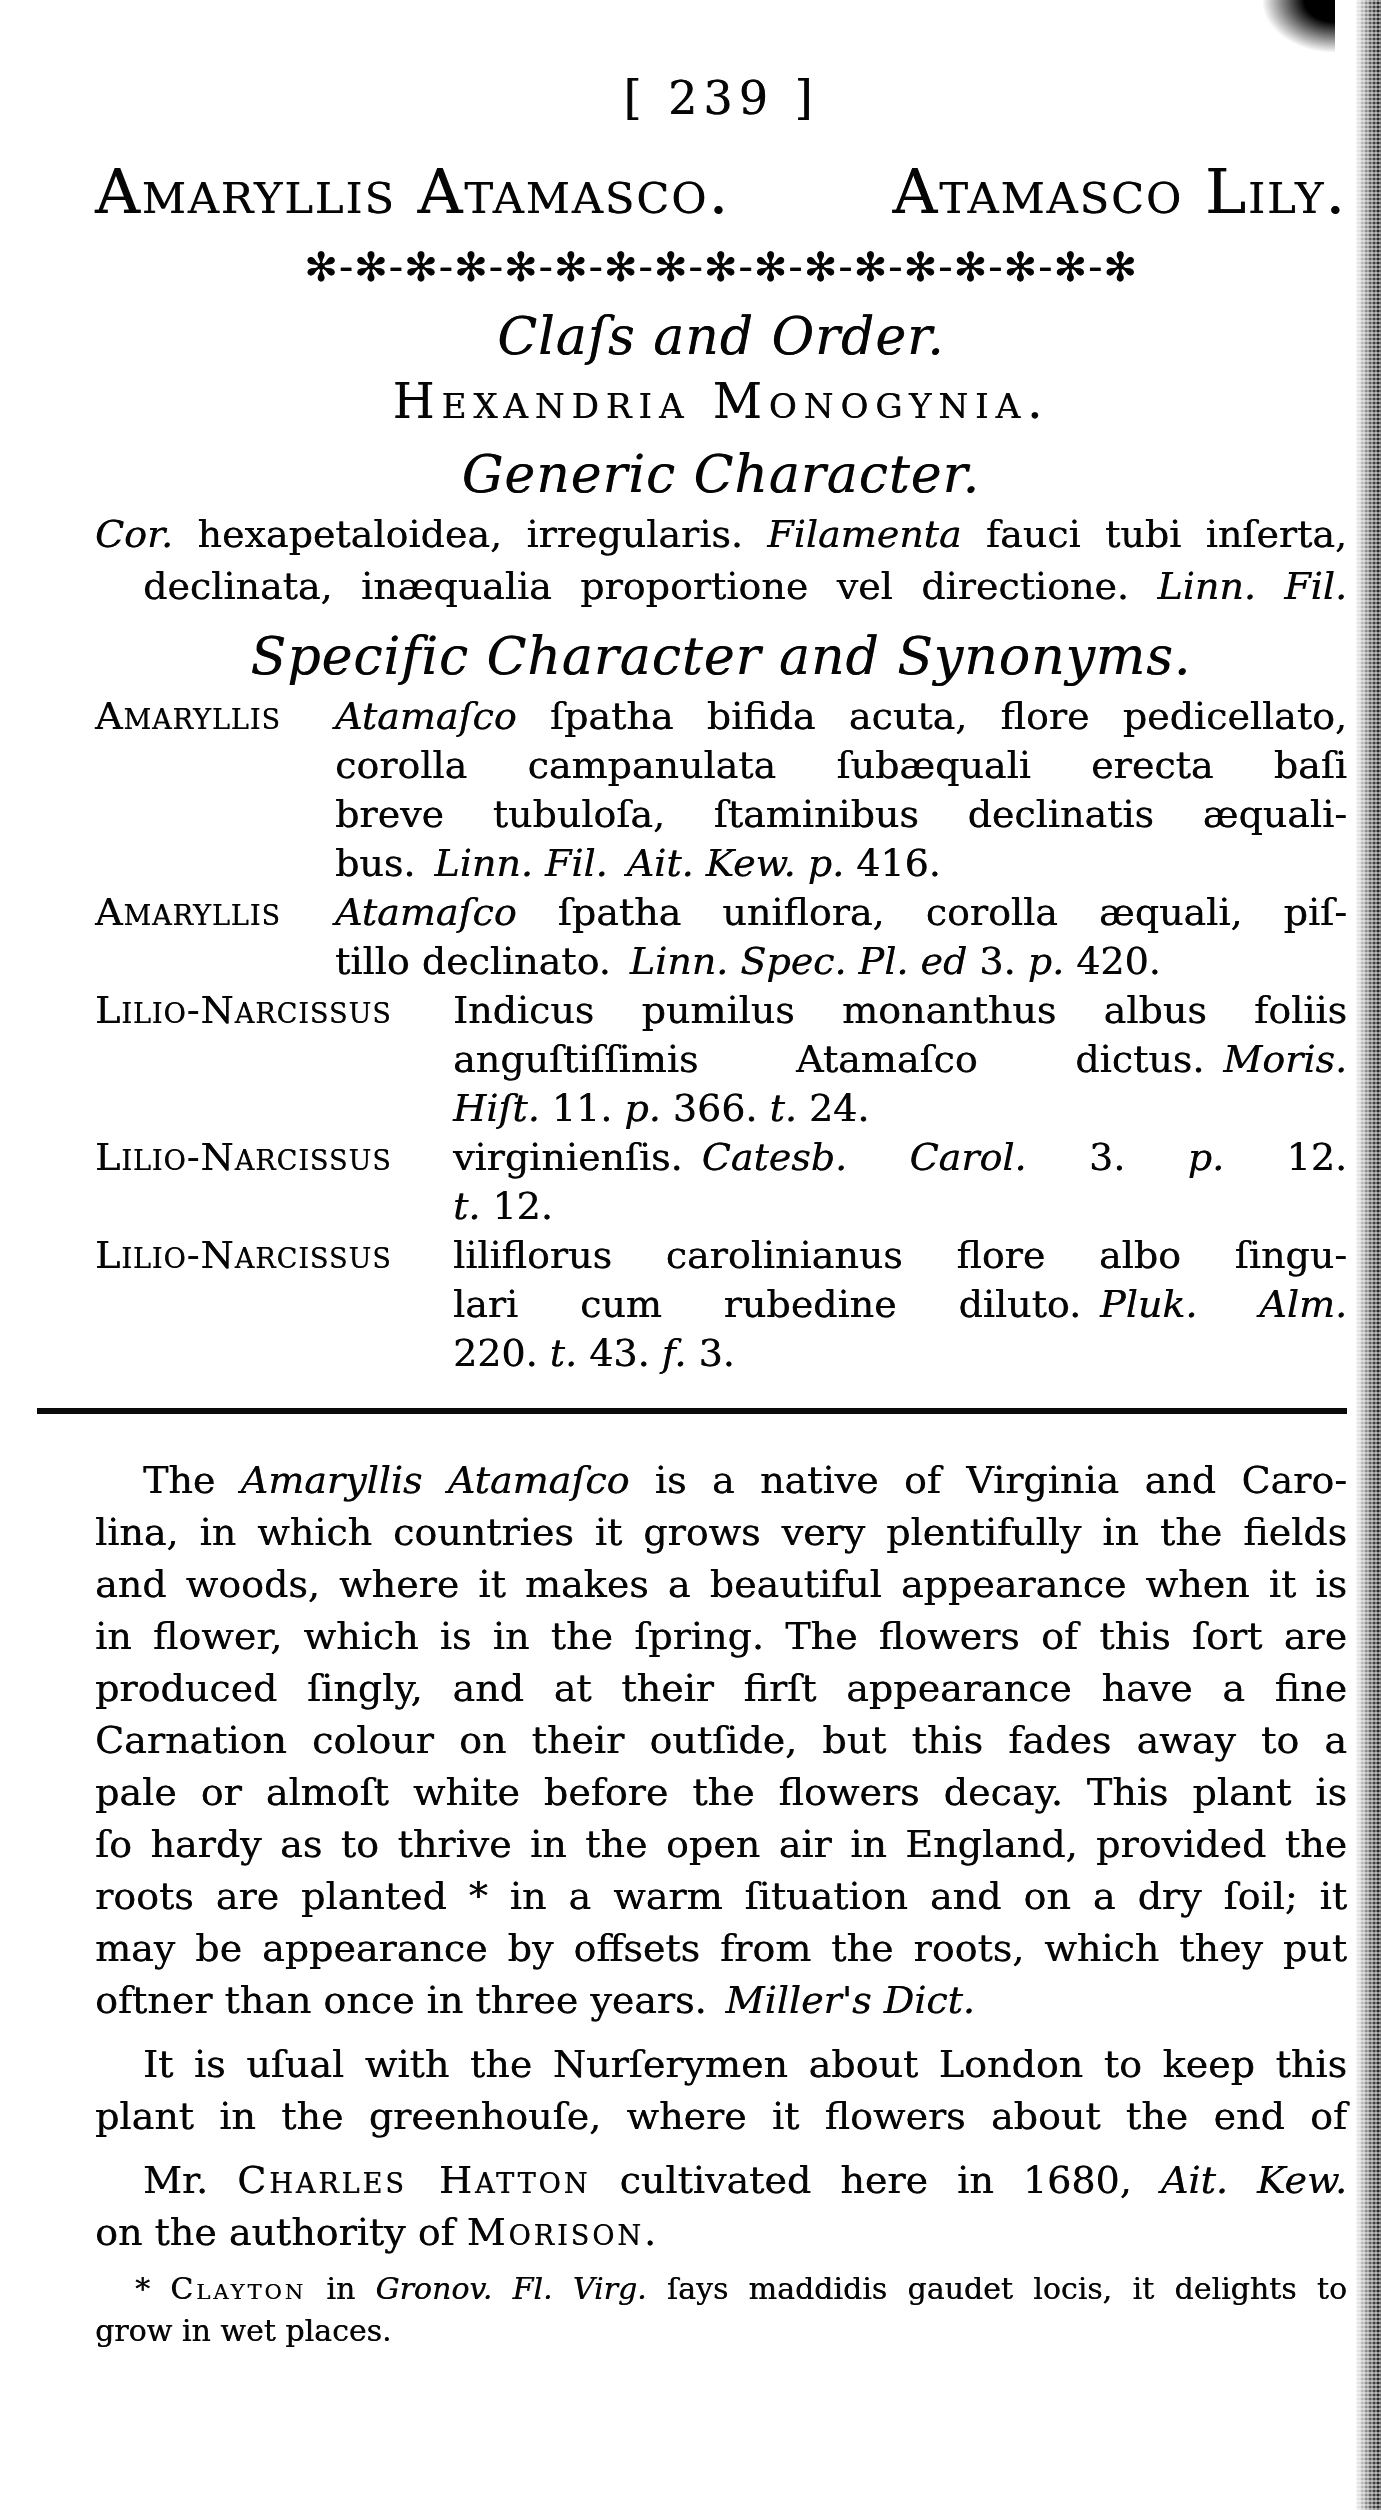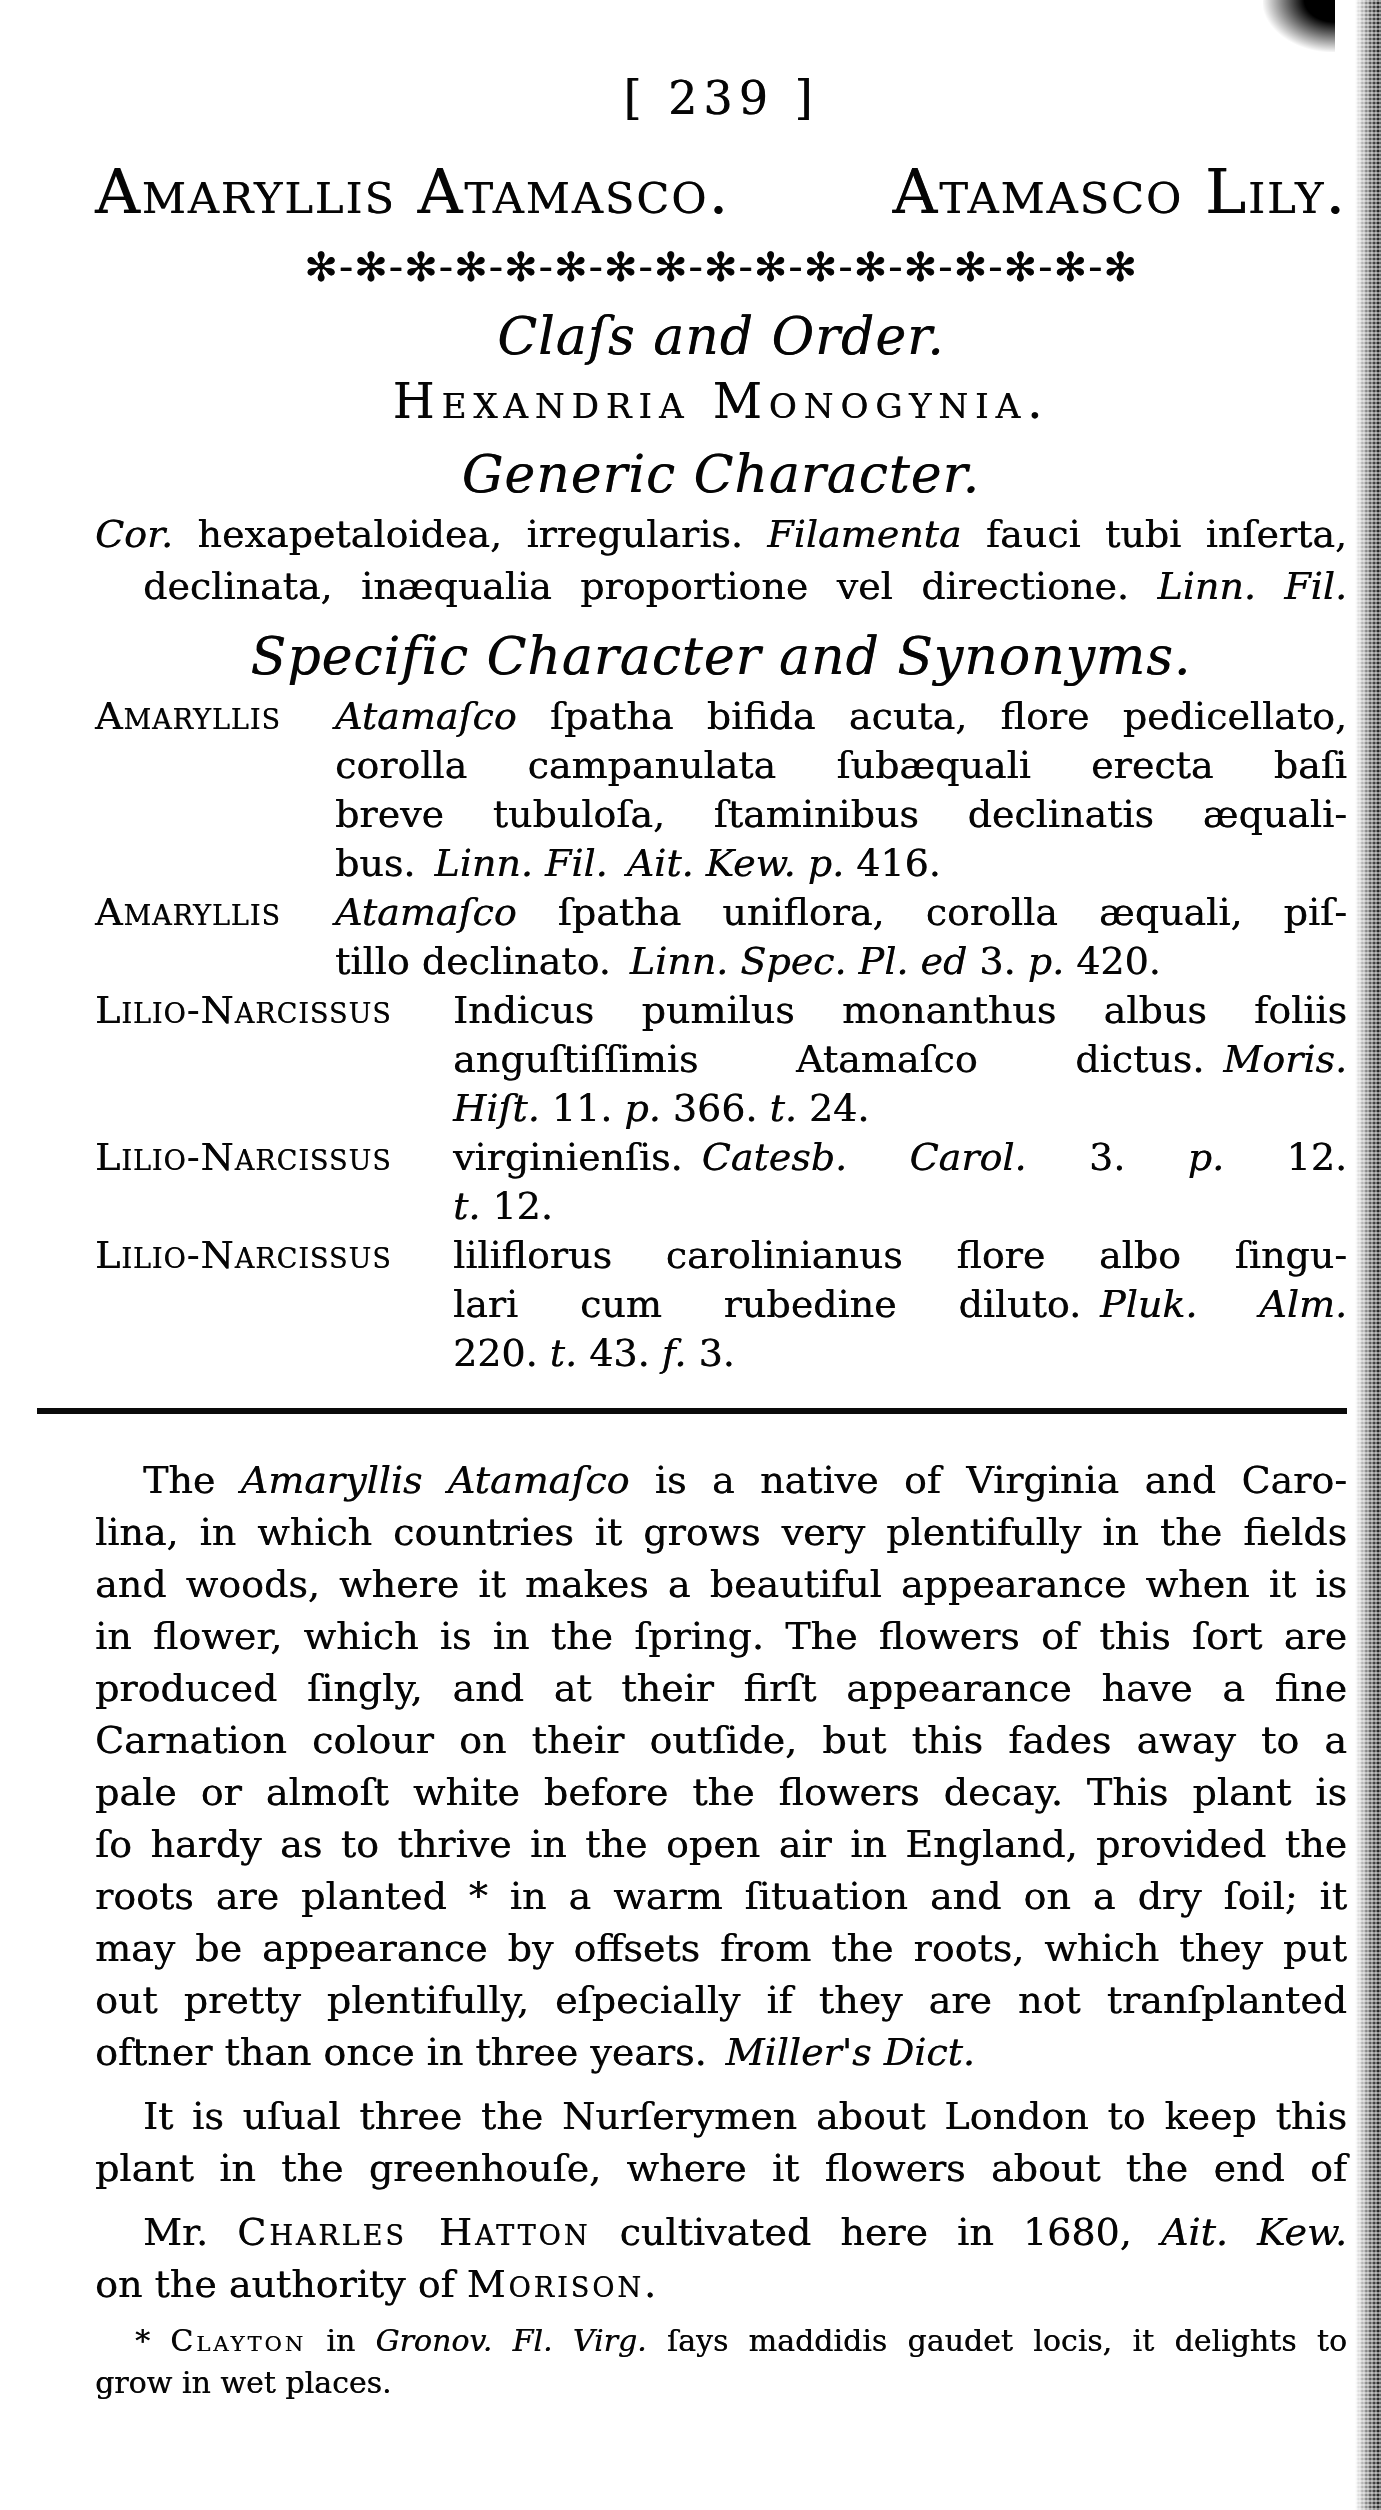--- a/index.html
+++ b/index.html
@@ -153,25 +153,24 @@
           <div class="tline just ind"><span>The </span><span class="it">Amaryllis Atamaſco</span><span> is a native of Virginia and Caro-</span></div>
           <div class="tline just"><span>lina, in which countries it grows very plentifully in the fields</span></div>
           <div class="tline just"><span>and woods, where it makes a beautiful appearance when it is</span></div>
           <div class="tline just"><span>in flower, which is in the ſpring.  The flowers of this ſort are</span></div>
           <div class="tline just"><span>produced ſingly, and at their firſt appearance have a fine</span></div>
           <div class="tline just"><span>Carnation colour on their outſide, but this fades away to a</span></div>
           <div class="tline just"><span>pale or almoſt white before the flowers decay.  This plant is</span></div>
           <div class="tline just"><span>ſo hardy as to thrive in the open air in England, provided the</span></div>
           <div class="tline just"><span>roots are planted * in a warm ſituation and on a dry ſoil; it</span></div>
           <div class="tline just"><span>may be appearance by offsets from the roots, which they put</span></div>
-          <div class="tline just"><span>out pretty plentifully, eſpecially if they are not tranſplanted</span></div>
           <div class="tline"><span>oftner than once in three years. </span><span class="it">Miller's Dict.</span></div>
         </div>
         <div class="para">
-          <div class="tline just ind"><span>It is uſual three the Nurſerymen about London to keep this</span></div>
+          <div class="tline just ind"><span>It is uſual with the Nurſerymen about London to keep this</span></div>
           <div class="tline just"><span>plant in the greenhouſe, where it flowers about the end of</span></div>
         </div>
         <div class="para">
           <div class="tline just ind"><span>Mr. </span><span class="sc">Charles Hatton</span><span> cultivated here in 1680, </span><span class="it">Ait. Kew.</span></div>
           <div class="tline"><span>on the authority of </span><span class="sc">Morison</span><span>.</span></div>
         </div>
       </div>
 
     <div class="footnote">
         <div class="tline just ind"><span>* </span><span class="sc">Clayton</span><span> in </span><span class="it">Gronov. Fl. Virg.</span><span> ſays maddidis gaudet locis, it delights to</span></div>

